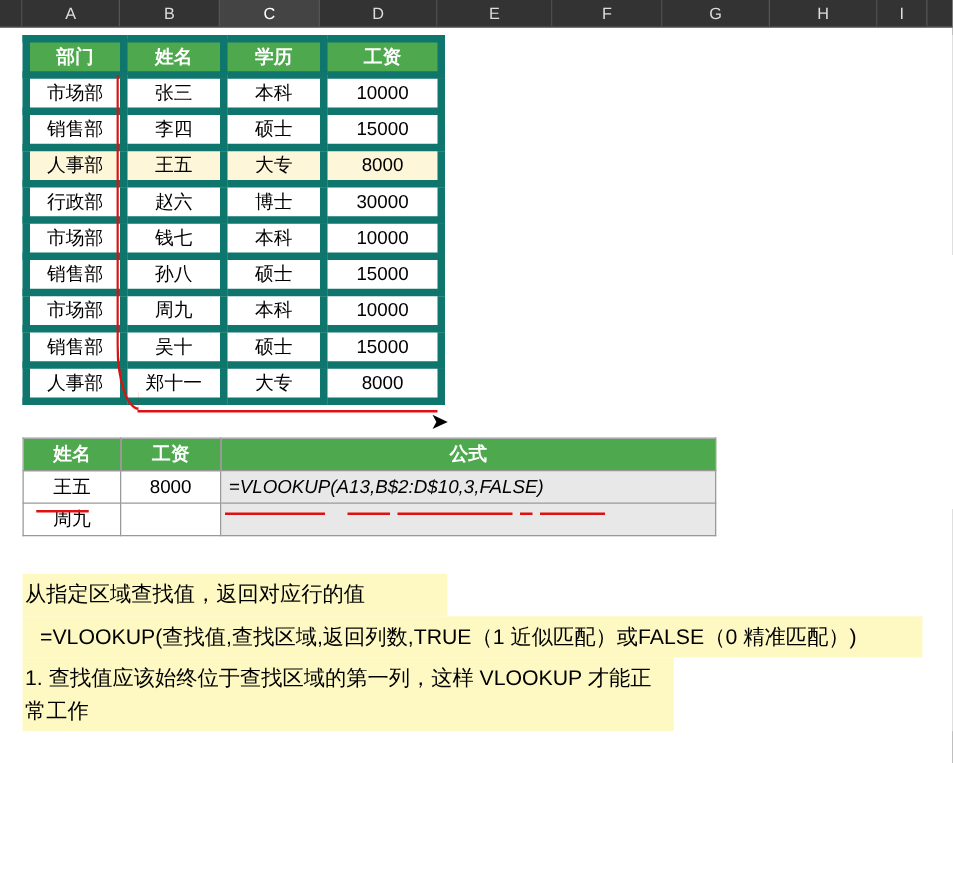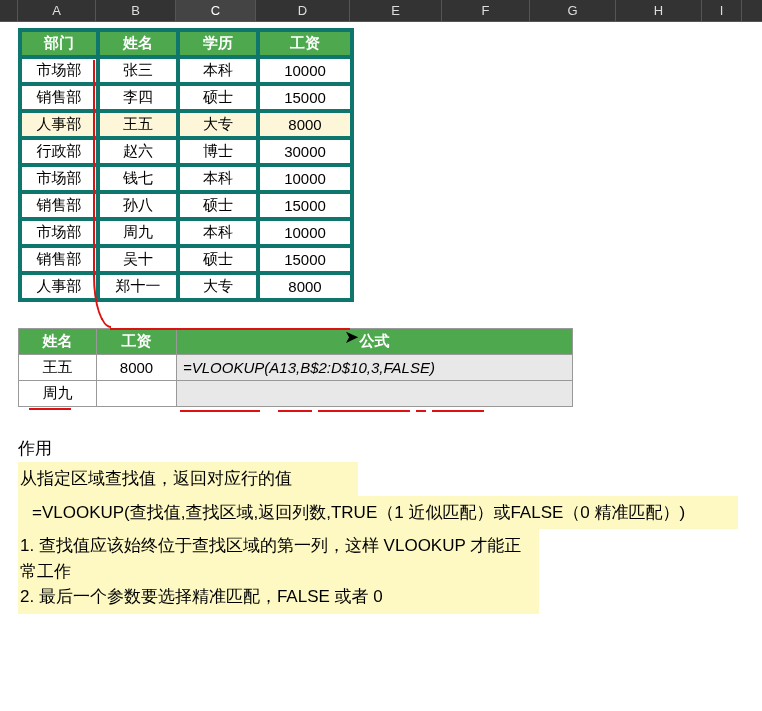--- a/index.html
+++ b/index.html
@@ -34,21 +34,21 @@
   .stub { width: 18px; background:#333; border-right:1px solid #555; }
   .grid {
     position: relative;
     background: #fff;
   }
   table.tbl {
     border-collapse: collapse;
     margin-left: 18px;
   }
   table.tbl td, table.tbl th {
-    border: 4px solid #0f766e;
+    border: 6px solid #0f766e;
     height: 26px;
     text-align: center;
     font-size: 15px;
     padding: 2px 4px;
   }
   .hdr-green {
     background: #4ea84e;
     color: #fff;
     font-weight: bold;
   }
@@ -229,25 +229,23 @@
       </table>
 
     <div class="ul-red" style="left:29px; top:380px; width:42px;"></div>
     <div class="ul-red" style="left:180px; top:382px; width:80px;"></div>
     <div class="ul-red" style="left:278px; top:382px; width:34px;"></div>
     <div class="ul-red" style="left:318px; top:382px; width:92px;"></div>
     <div class="ul-red" style="left:416px; top:382px; width:10px;"></div>
     <div class="ul-red" style="left:432px; top:382px; width:52px;"></div>
 
     <div class="notes">
-      <div class="note-title">作用</div>
       <div class="note-box">从指定区域查找值，返回对应行的值</div>
 
       <div class="note-box wide">=VLOOKUP(查找值,查找区域,返回列数,TRUE（1 近似匹配）或FALSE（0 精准匹配）)</div>
 
       <div class="note-box mid">
         <div>1. 查找值应该始终位于查找区域的第一列，这样 VLOOKUP 才能正常工作</div>
-        <div>2. 最后一个参数要选择精准匹配，FALSE 或者 0</div>
       </div>
     </div>
 
   </div>
 </div>
 
 </body></html>

